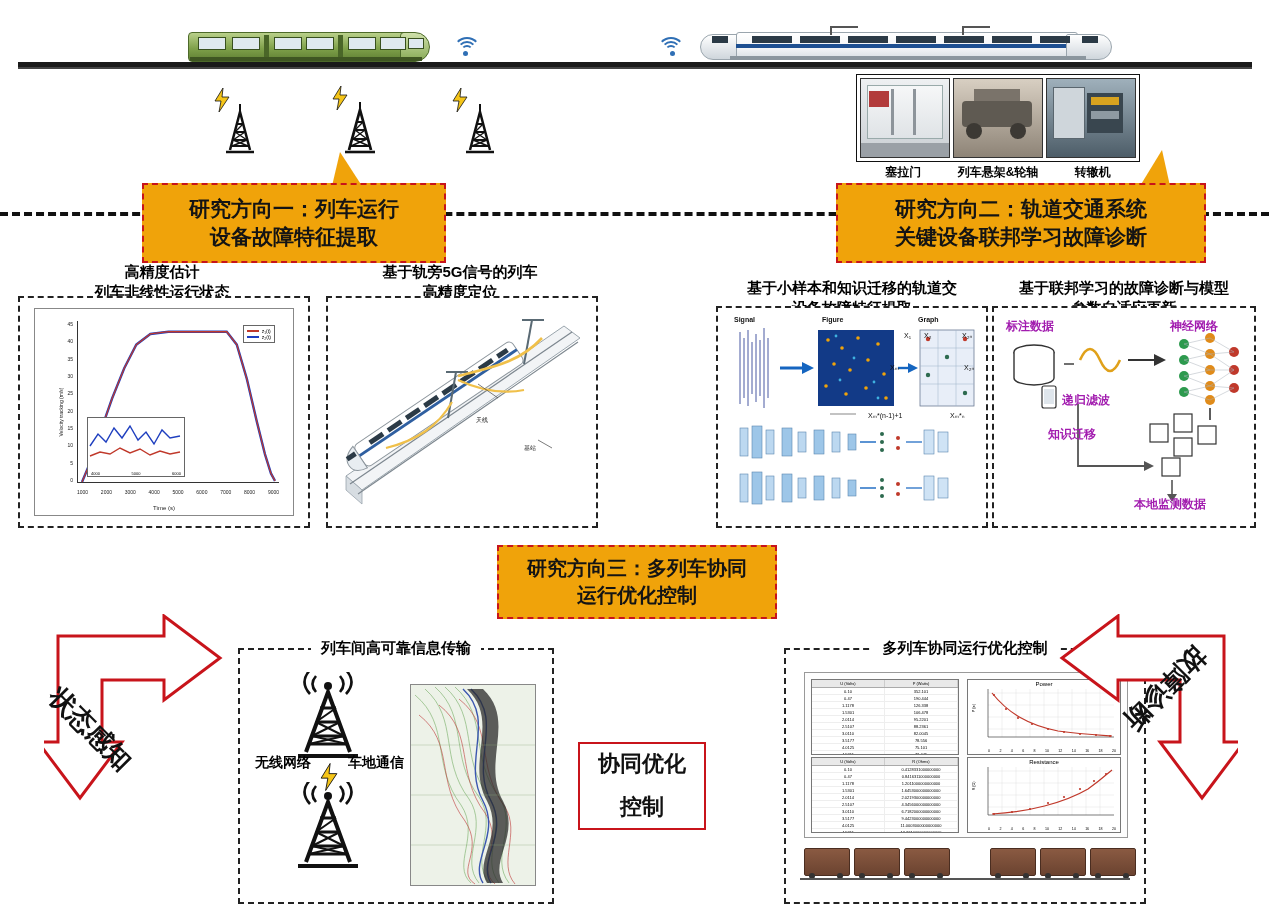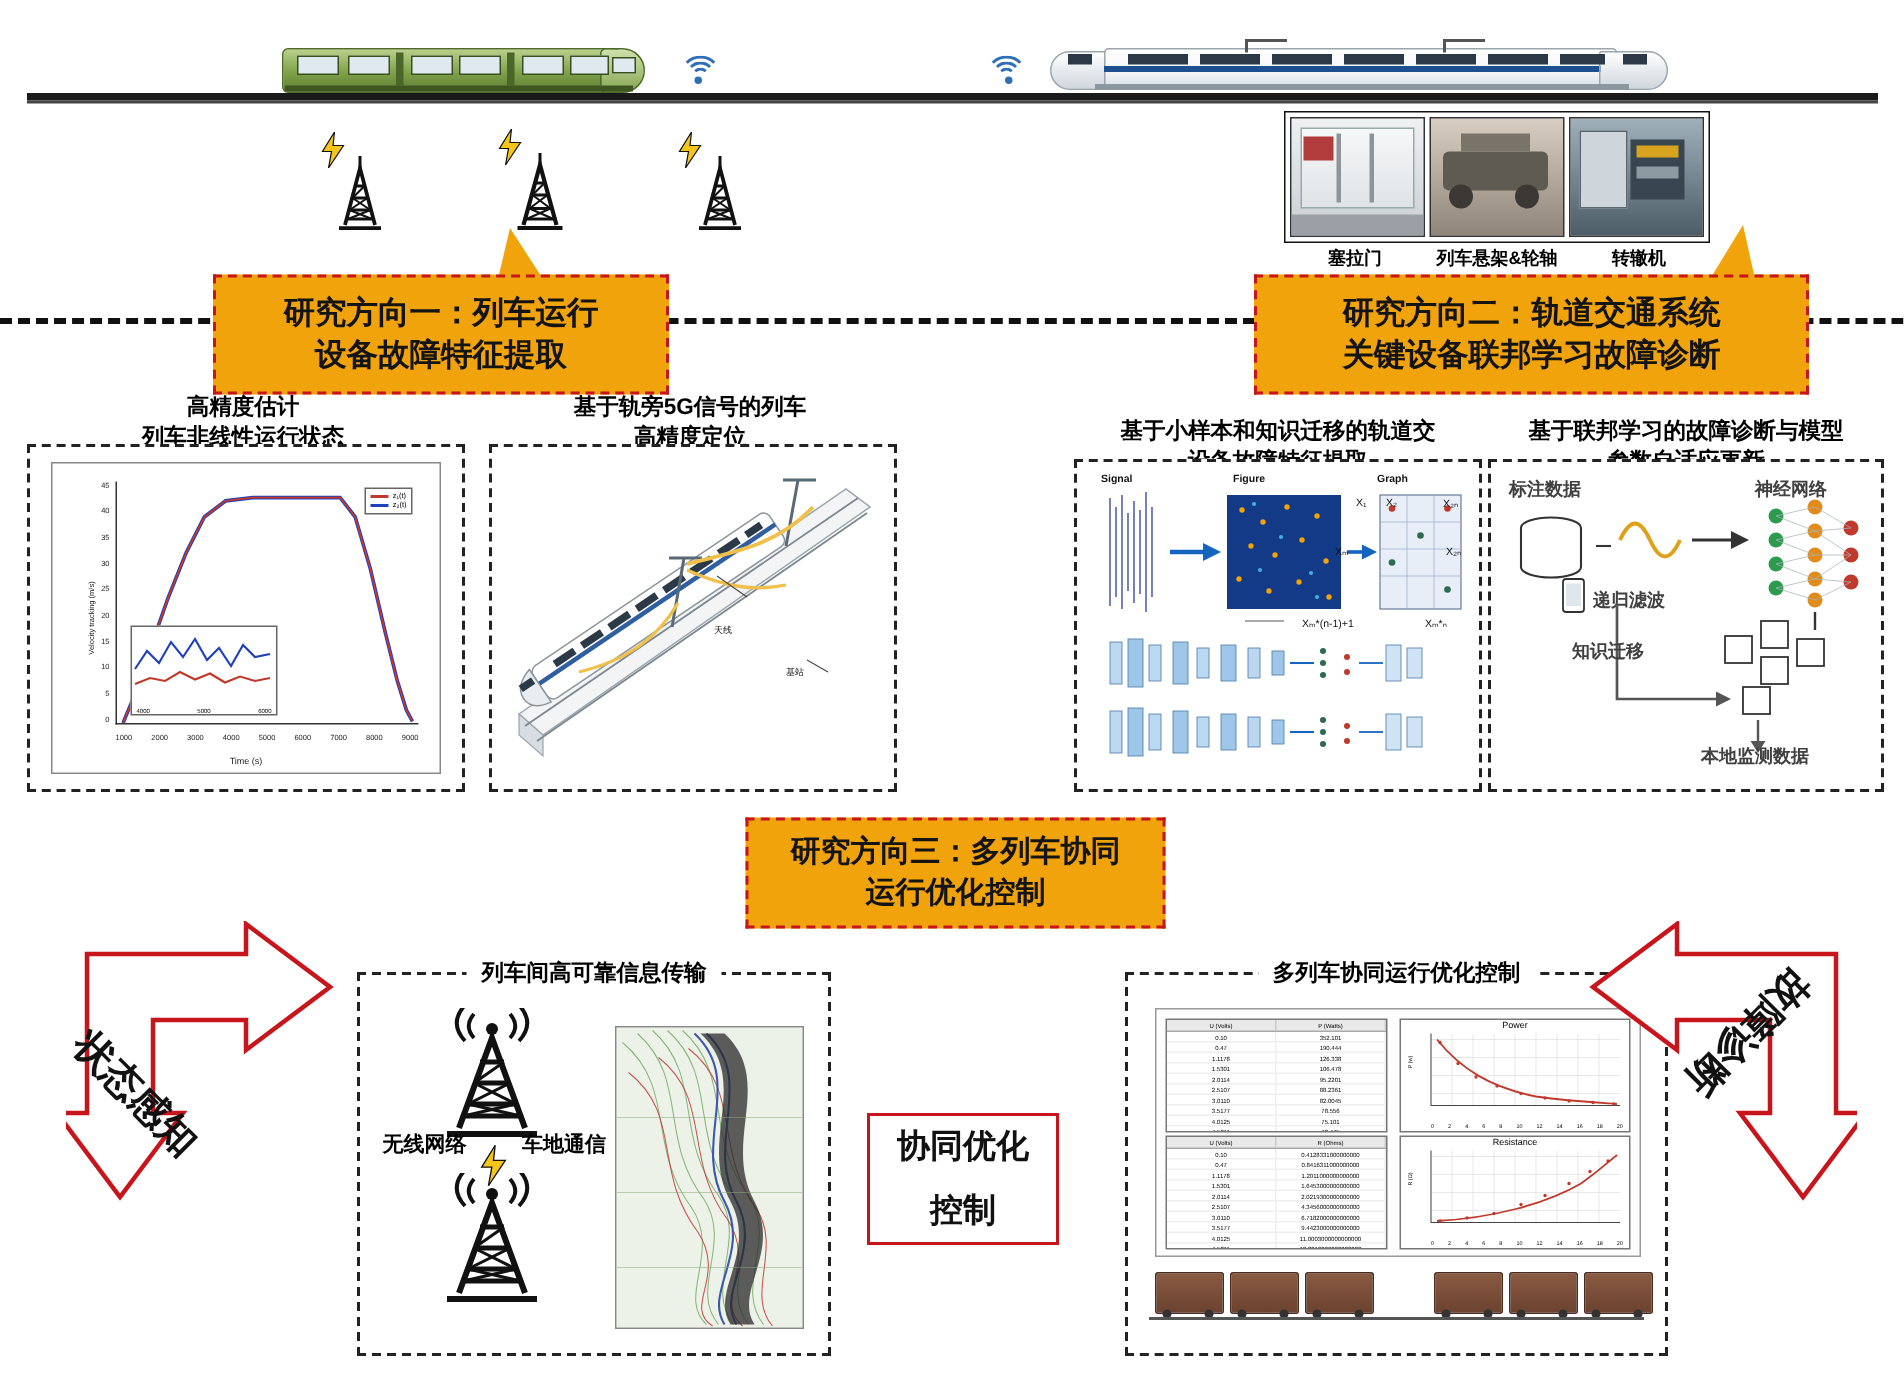--- a/index.html
+++ b/index.html
@@ -101,21 +101,21 @@
 
   #p1{left:18px;top:296px;width:288px;height:228px;}
   #p1-title{left:14px;top:262px;width:296px;}
   #p2{left:326px;top:296px;width:268px;height:228px;}
   #p2-title{left:322px;top:262px;width:276px;}
   #p3{left:716px;top:306px;width:268px;height:218px;}
   #p3-title{left:706px;top:278px;width:292px;}
   #p4{left:992px;top:306px;width:260px;height:218px;}
   #p4-title{left:986px;top:278px;width:276px;}
   #p5{left:238px;top:648px;width:312px;height:252px;}
-  #p6{left:750px;top:648px;width:358px;height:252px;}
+  #p6{left:784px;top:648px;width:358px;height:252px;}
   .panel-title-inset{
     position:absolute;top:-11px;left:0;right:0;text-align:center;
   }
   .panel-title-inset span{background:#fff;padding:0 10px;font-weight:bold;font-size:15px;}
 
   
   .plot{position:absolute;background:#fff;border:1px solid #888;}
   .plot .ax{position:absolute;left:42px;right:14px;top:12px;bottom:32px;border-left:1px solid #333;border-bottom:1px solid #333;}
   .plot .ylab{position:absolute;left:2px;top:50%;transform:translateY(-50%) rotate(-90deg);transform-origin:center;font-size:5px;white-space:nowrap;color:#222;}
   .plot .xlab{position:absolute;left:0;right:0;bottom:4px;text-align:center;font-size:6px;color:#222;}
@@ -156,21 +156,21 @@
   .minichart{position:absolute;border:1px solid #777;background:#fff;}
   .minichart .ttl{text-align:center;font-size:6px;padding-top:1px;}
   .wagons{position:absolute;display:flex;gap:4px;}
   .wagon{width:44px;height:26px;background:linear-gradient(#8a5a42,#6b4330);border:1px solid #4a2d20;border-radius:2px;position:relative;}
   .wagon::after{content:"";position:absolute;left:4px;bottom:-4px;width:6px;height:6px;border-radius:50%;background:#333;box-shadow:28px 0 0 #333;}
 
   
   .lbl{position:absolute;font-size:7px;color:#111;}
 
   
-  .p4lab{position:absolute;font-weight:bold;font-size:12px;color:#404040;white-space:nowrap;}
+  .p4lab{position:absolute;font-weight:bold;font-size:12px;color:#a21caf;white-space:nowrap;}
 </style>
 </head>
 <body>
 
 <div class="abs" id="rail-line"></div>
 
 <div class="abs train-green">
   <div class="body"></div>
   <div class="nose"></div>
   <div class="tg-win" style="left:10px;width:26px;"></div>

